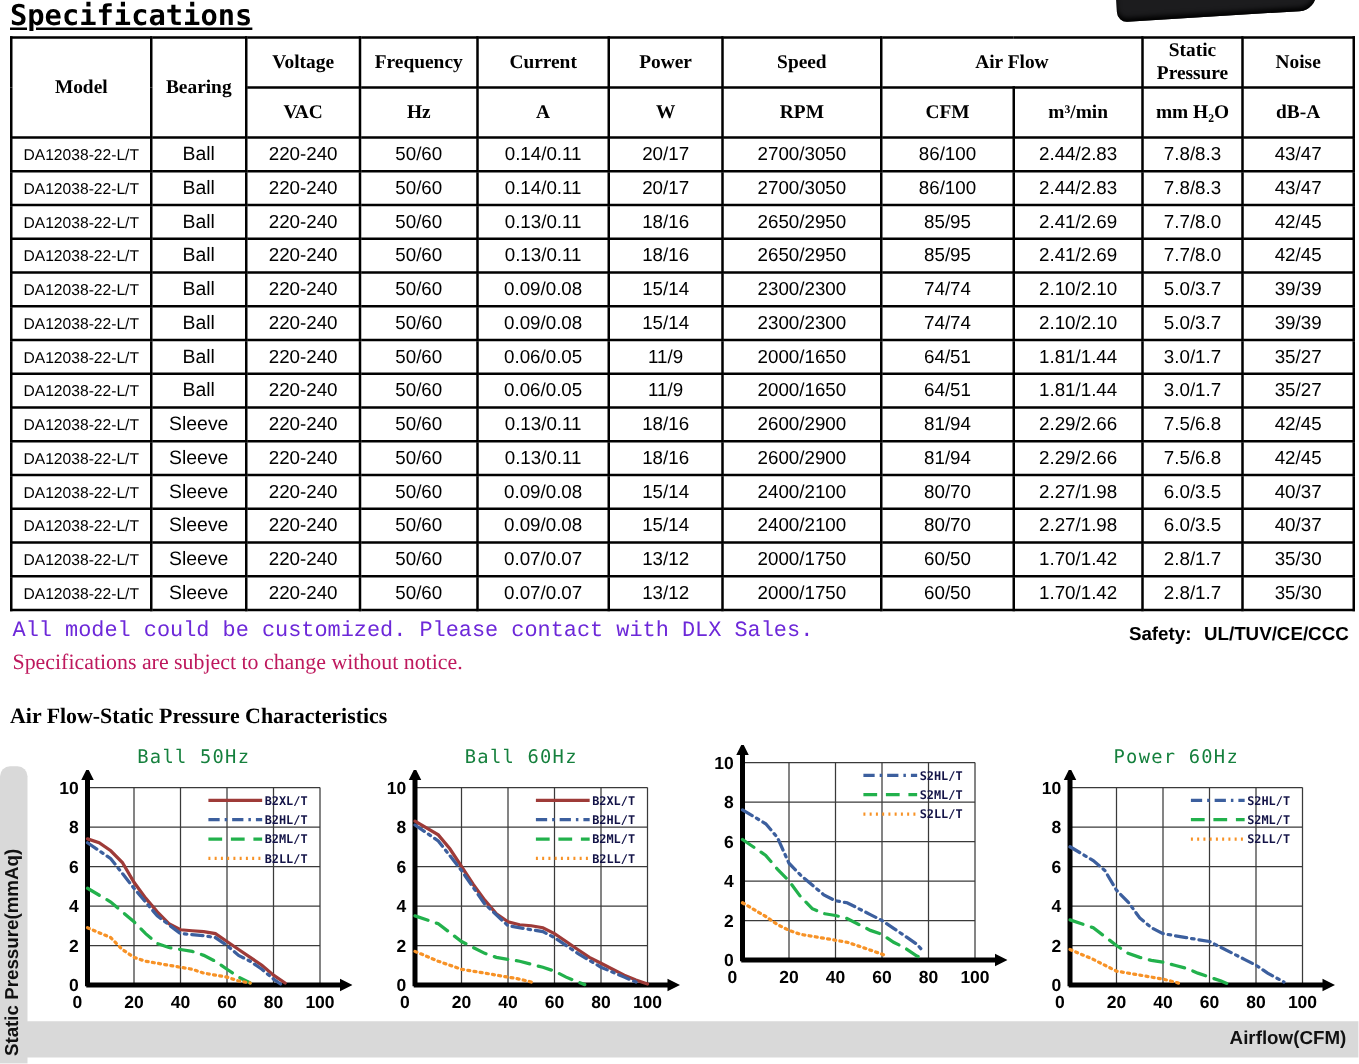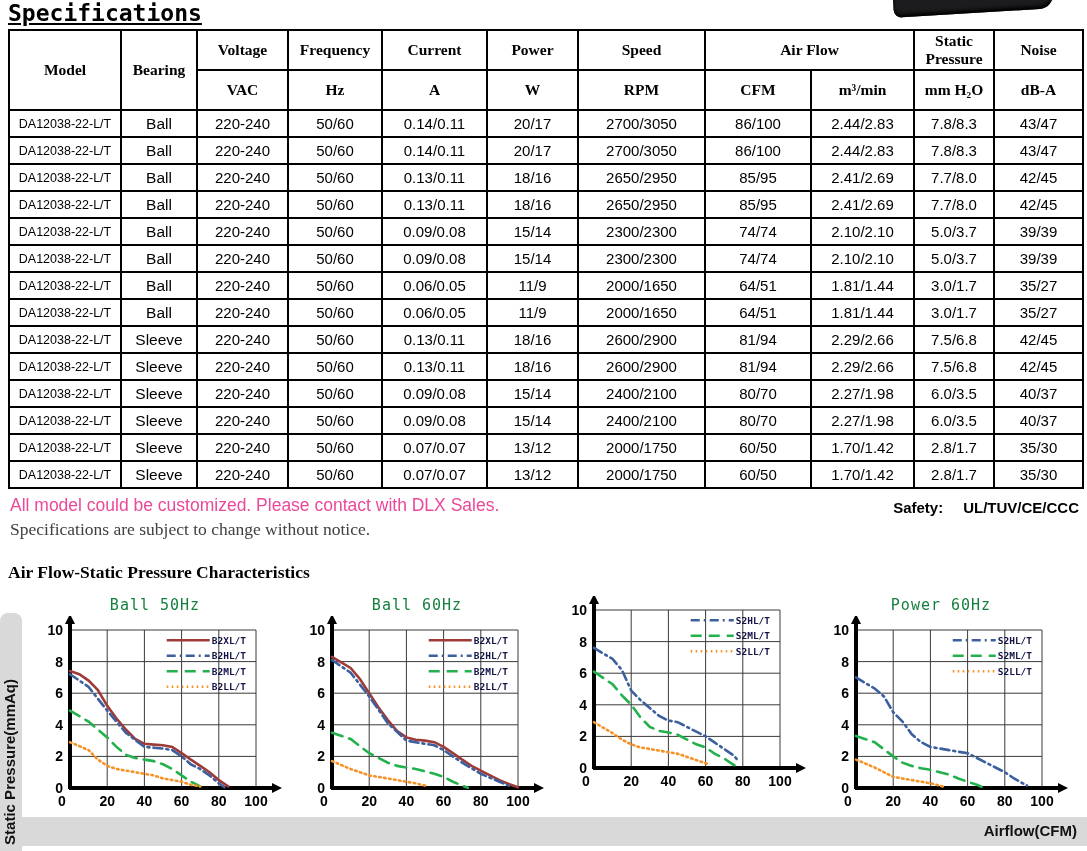--- a/index.html
+++ b/index.html
@@ -18,24 +18,24 @@
   table.spec { position:absolute; left:8px; top:29px; width:1074px; border-collapse:collapse;
     table-layout:fixed; }
   table.spec th, table.spec td { border:2px solid #000; text-align:center; vertical-align:middle;
     padding:0 1px; overflow:hidden; }
   table.spec th { font-family:"Liberation Serif", serif; font-size:15.5px; font-weight:bold;
     height:40px; line-height:1.15; }
   table.spec td { font-size:15px; height:27px; color:#000; }
   table.spec td.model-cell { font-size:12.5px; }
   table.spec td.bearing-cell { font-size:15.5px;border-radius:10px; }
 
-  .note-line1 { position:absolute; left:10px; top:495px; font-family:Liberation Sans, sans-serif; font-size:17.5px; color:#ec4899; }
-  .note-line2 { position:absolute; left:10px; top:519px; font-family:"Liberation Serif", serif; font-size:17.5px; color:#404040; }
+  .note-line1 { position:absolute; left:10px; top:495px; font-family:Liberation Mono, monospace; font-size:17.5px; color:#6d28d9; }
+  .note-line2 { position:absolute; left:10px; top:519px; font-family:"Liberation Serif", serif; font-size:17.5px; color:#be185d; }
   .safety { position:absolute; right:8px; top:499px; font-weight:bold; font-size:15px; color:#000;
-    display:flex; gap:20px; font-family:"Liberation Sans", sans-serif; }
+    display:flex; gap:10px; font-family:"Liberation Sans", sans-serif; }
 
   .section-title { position:absolute; left:8px; top:562px; font-family:"Liberation Serif", serif;
     font-weight:bold; font-size:17.5px; color:#000; }
 
   
   .y-strip { position:absolute; left:0; top:613px; width:22px; height:238px; background:#d9d9d9;
     border-radius:8px 8px 0 0; }
   .y-strip span { position:absolute; left:1px; bottom:6px; writing-mode:vertical-rl; transform:rotate(180deg);
     font-weight:bold; font-size:15px; color:#111; white-space:nowrap; font-family:"Liberation Sans", sans-serif; }
   .x-strip { position:absolute; left:0; top:817px; width:1087px; height:29px; background:#d9d9d9; }

